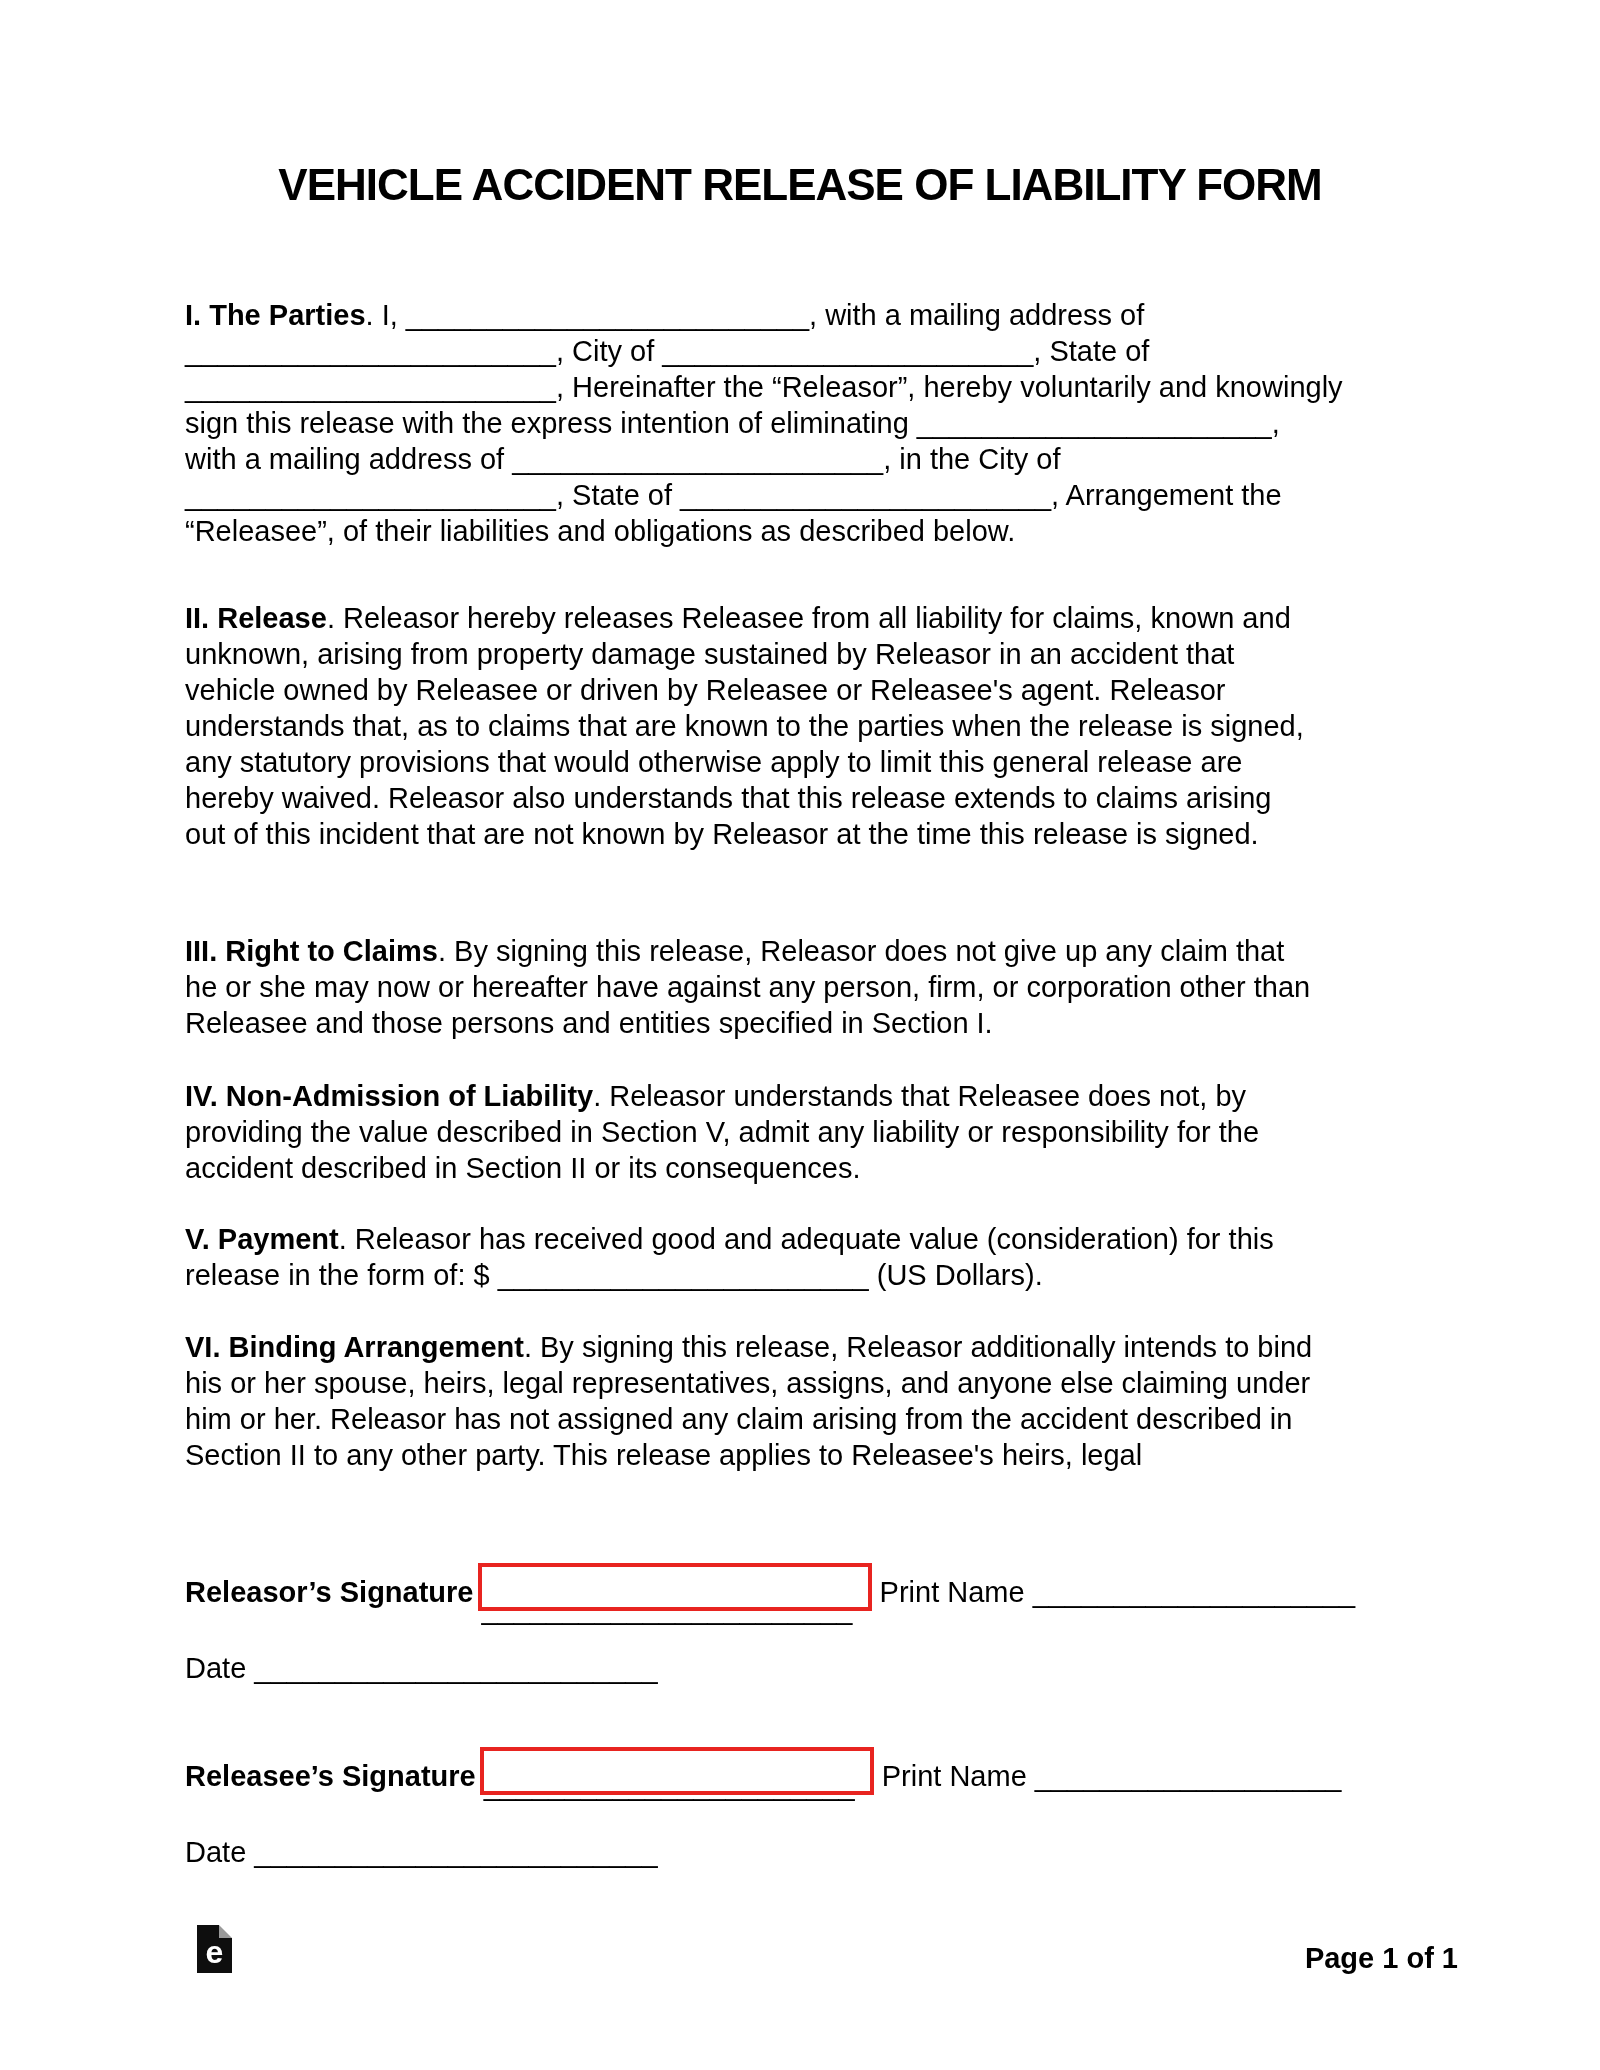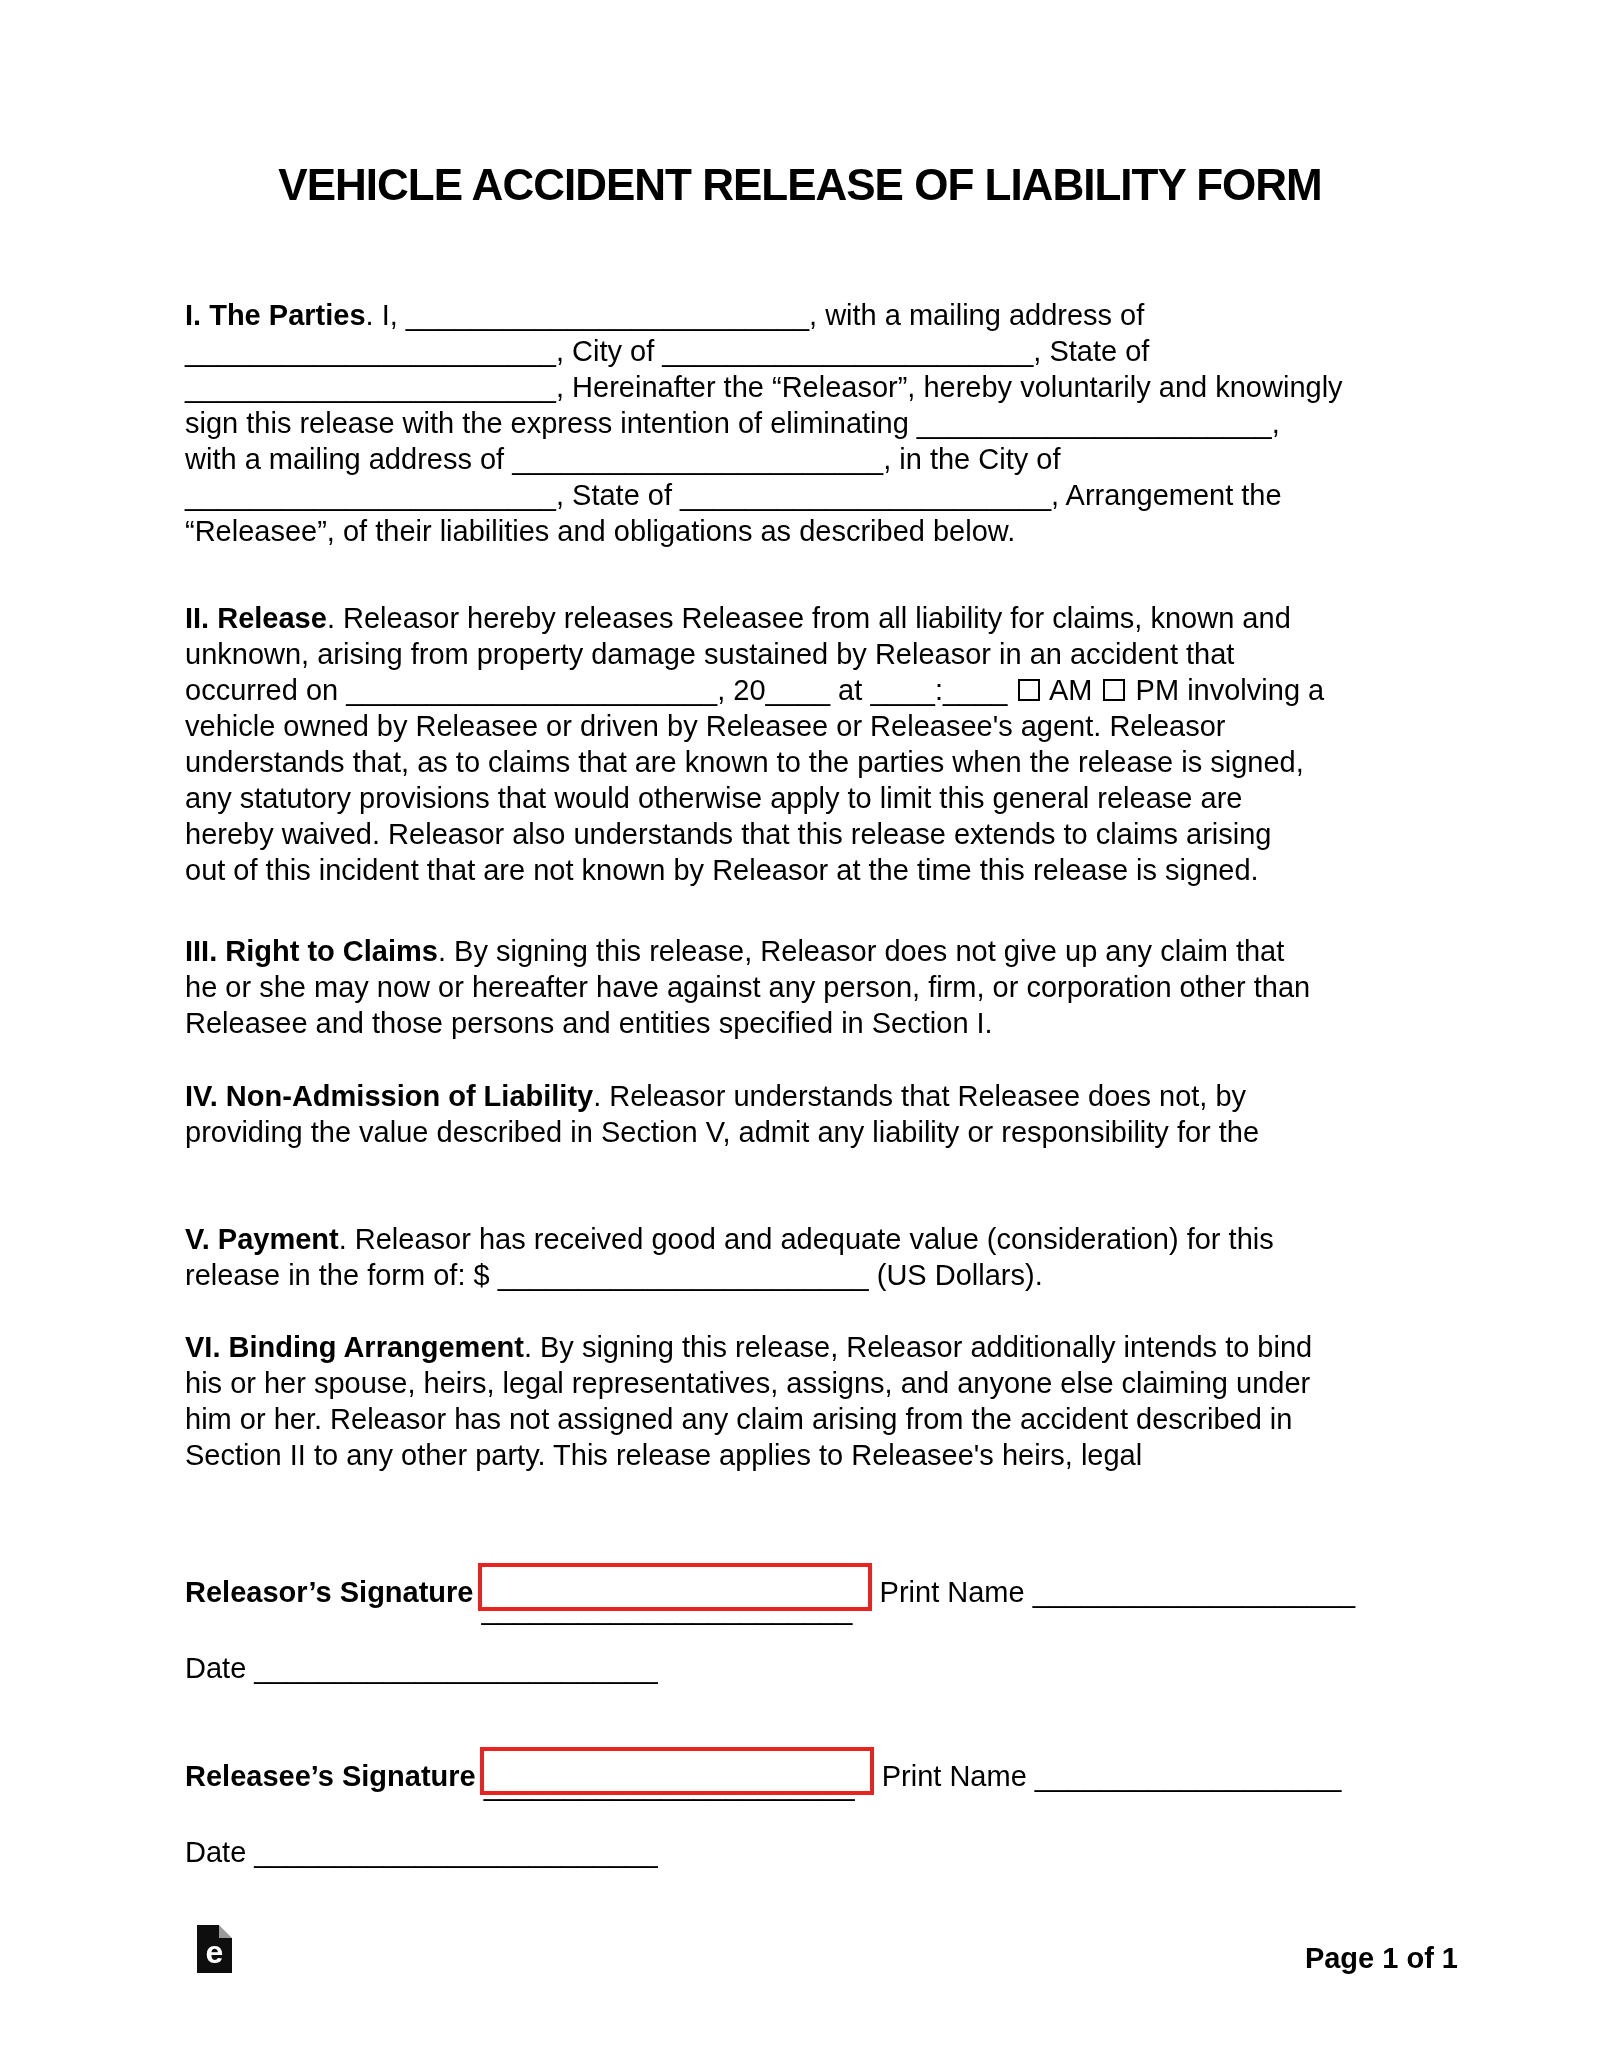--- a/index.html
+++ b/index.html
@@ -119,35 +119,35 @@
       <div class="tline"><span class="blank">_______________________</span><span>, City of </span><span class="blank">_______________________</span><span>, State of</span></div>
       <div class="tline"><span class="blank">_______________________</span><span>, Hereinafter the “Releasor”, hereby voluntarily and knowingly</span></div>
       <div class="tline"><span>sign this release with the express intention of eliminating </span><span class="blank">______________________</span><span>,</span></div>
       <div class="tline"><span>with a mailing address of </span><span class="blank">_______________________</span><span>, in the City of</span></div>
       <div class="tline"><span class="blank">_______________________</span><span>, State of </span><span class="blank">_______________________</span><span>, Arrangement the</span></div>
       <div class="tline"><span>“Releasee”, of their liabilities and obligations as described below.</span></div>
     </div>
   <div class="section" style="top:600px">
       <div class="tline"><span class="bseg">II. Release</span><span>. Releasor hereby releases Releasee from all liability for claims, known and</span></div>
       <div class="tline"><span>unknown, arising from property damage sustained by Releasor in an accident that</span></div>
-      <div class="tline"><span>occurred on </span><span class="blank">_______________________</span><span>, 20</span><span class="blank">____</span><span> at </span><span class="blank">____</span><span>:</span><span class="blank">____</span><span> </span><span class="cbx"></span><span> AM </span><span class="cbx"></span><span> PM involving a</span></div>
       <div class="tline"><span>vehicle owned by Releasee or driven by Releasee or Releasee's agent. Releasor</span></div>
       <div class="tline"><span>understands that, as to claims that are known to the parties when the release is signed,</span></div>
       <div class="tline"><span>any statutory provisions that would otherwise apply to limit this general release are</span></div>
       <div class="tline"><span>hereby waived. Releasor also understands that this release extends to claims arising</span></div>
       <div class="tline"><span>out of this incident that are not known by Releasor at the time this release is signed.</span></div>
     </div>
   <div class="section" style="top:933px">
       <div class="tline"><span class="bseg">III. Right to Claims</span><span>. By signing this release, Releasor does not give up any claim that</span></div>
       <div class="tline"><span>he or she may now or hereafter have against any person, firm, or corporation other than</span></div>
       <div class="tline"><span>Releasee and those persons and entities specified in Section I.</span></div>
     </div>
   <div class="section" style="top:1078px">
       <div class="tline"><span class="bseg">IV. Non-Admission of Liability</span><span>. Releasor understands that Releasee does not, by</span></div>
       <div class="tline"><span>providing the value described in Section V, admit any liability or responsibility for the</span></div>
+      <div class="tline"><span>accident described in Section II or its consequences.</span></div>
     </div>
   <div class="section" style="top:1221px">
       <div class="tline"><span class="bseg">V. Payment</span><span>. Releasor has received good and adequate value (consideration) for this</span></div>
       <div class="tline"><span>release in the form of: $ </span><span class="blank">_______________________</span><span> (US Dollars).</span></div>
     </div>
   <div class="section" style="top:1329px">
       <div class="tline"><span class="bseg">VI. Binding Arrangement</span><span>. By signing this release, Releasor additionally intends to bind</span></div>
       <div class="tline"><span>his or her spouse, heirs, legal representatives, assigns, and anyone else claiming under</span></div>
       <div class="tline"><span>him or her. Releasor has not assigned any claim arising from the accident described in</span></div>
       <div class="tline"><span>Section II to any other party. This release applies to Releasee's heirs, legal</span></div>

